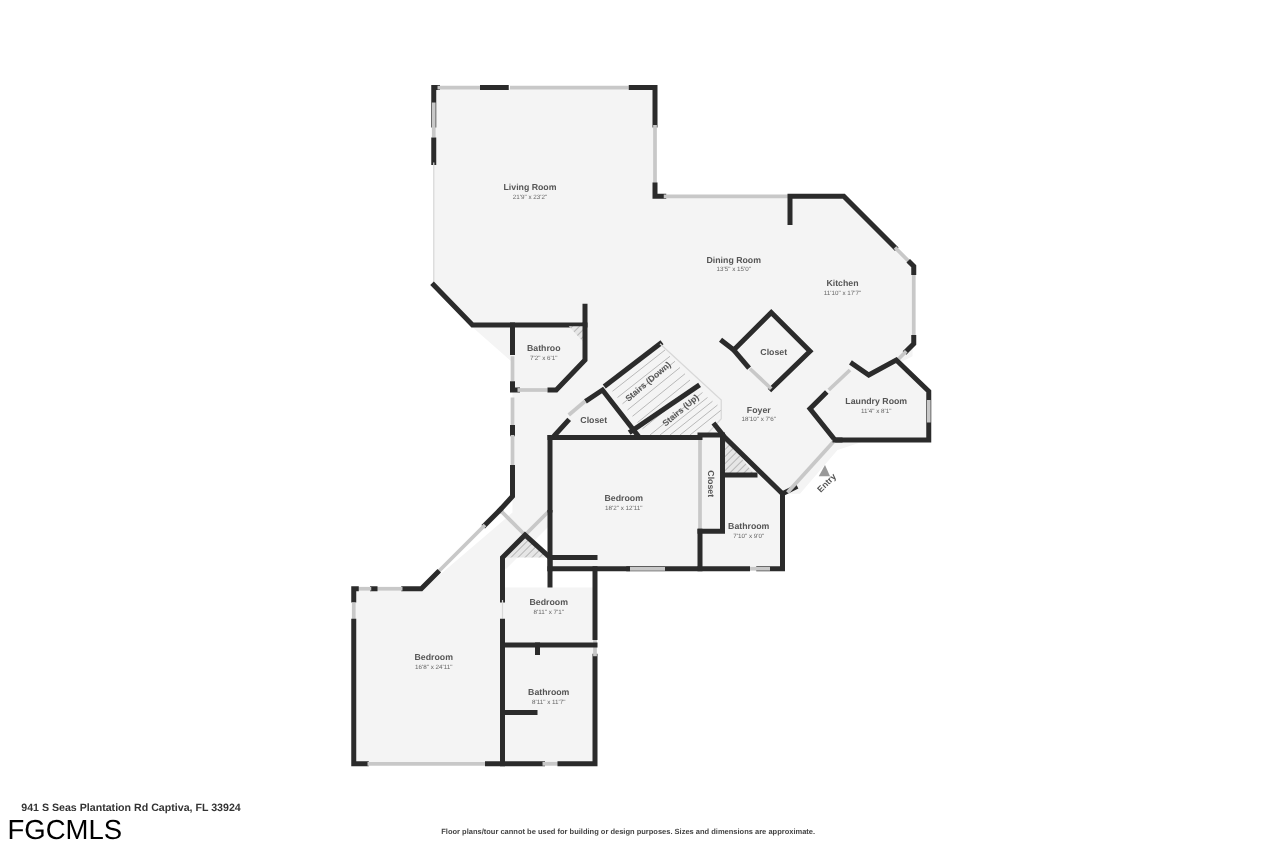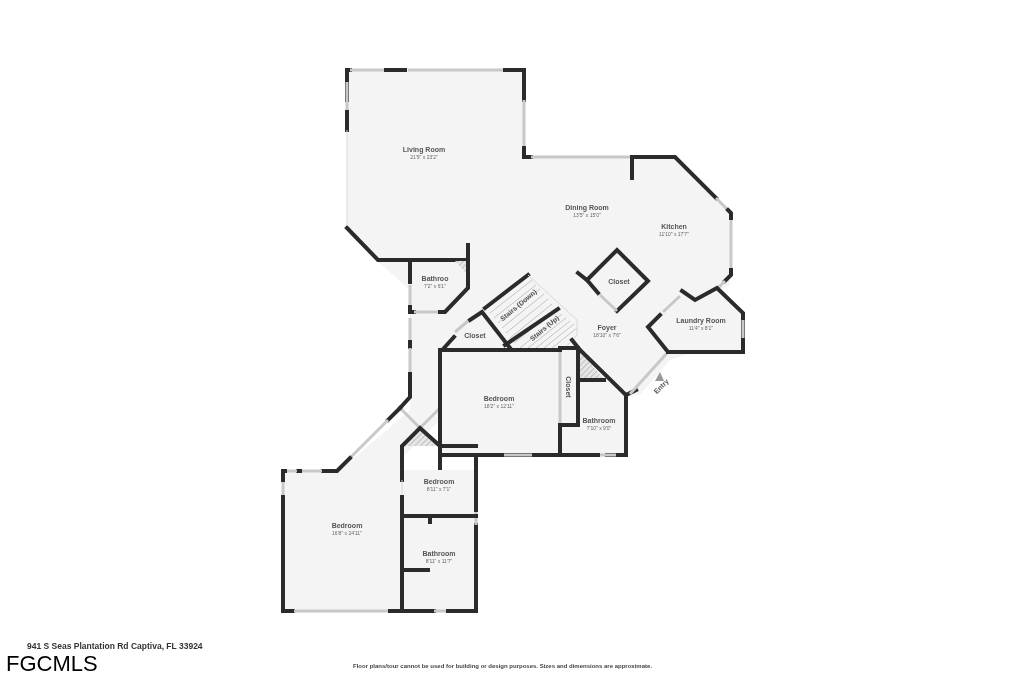--- a/index.html
+++ b/index.html
@@ -10,21 +10,21 @@
   #plan { position: absolute; left: 0; top: 0; width: 1024px; height: 681px; }
   .floor { fill: #f4f4f4; stroke: none; }
   .wall { stroke: #2b2b2b; stroke-width: 4; fill: none; stroke-linecap: square; stroke-linejoin: miter; }
   .win { stroke: #c8c8c8; stroke-width: 3; fill: none; }
   .thin { stroke: #d8d8d8; stroke-width: 1; fill: none; }
   .hatch { fill: url(#hatch); stroke: none; }
   .stairline { stroke: #b9b9b9; stroke-width: 0.8; }
   .room-name { font-size: 7px; fill: #555; text-anchor: middle; font-weight: bold; }
   .room-dim { font-size: 5px; fill: #666; text-anchor: middle; }
   .address {
-    position: absolute; left: 27px; top: 641px; font-size: 8.5px; font-weight: bold; color: #333;
+    position: absolute; left: 17px; top: 641px; font-size: 8.5px; font-weight: bold; color: #333;
   }
   .mls {
     position: absolute; left: 6px; top: 651px; font-size: 22px; color: #000000; letter-spacing: 0px;
     font-family: "Liberation Sans", sans-serif;
   }
   .disclaimer {
     position: absolute; left: 353px; top: 663px; font-size: 6px; font-weight: bold; color: #444;
   }
 </style>
 </head>

